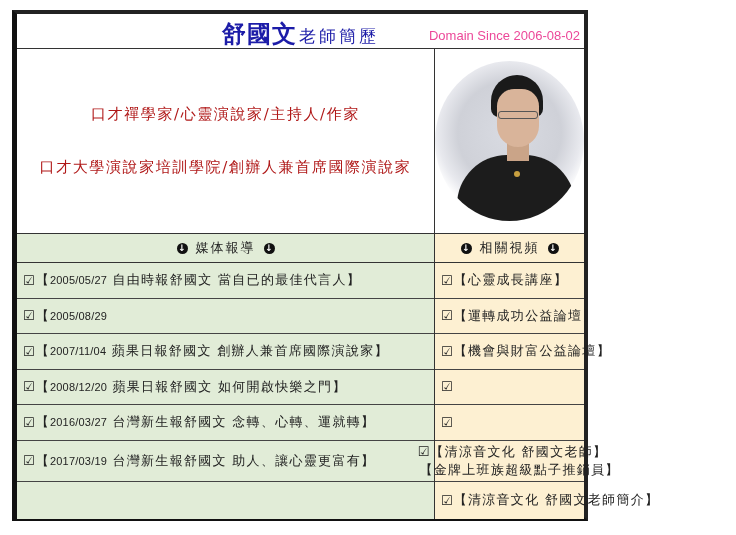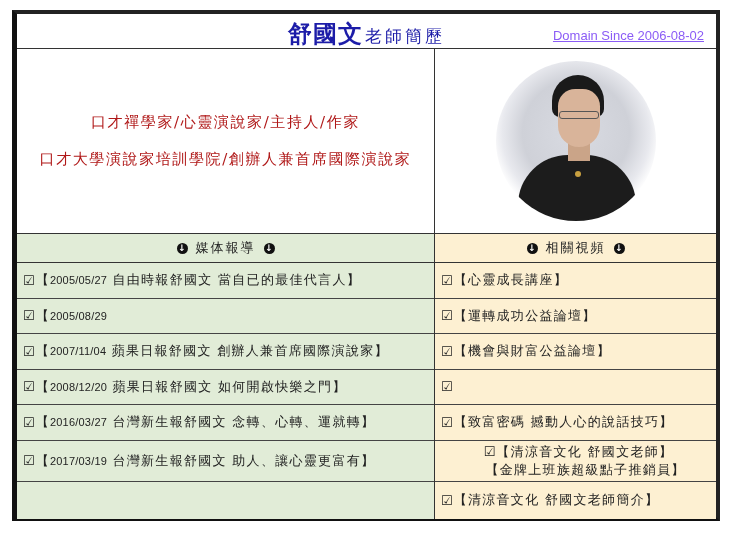--- a/index.html
+++ b/index.html
@@ -1,45 +1,45 @@
 <!DOCTYPE html>
 <html><head>
   <meta charset="utf-8">
   <style>
     html, body { margin: 0; padding: 0; background: #ffffff; }
     body { width: 736px; height: 535px; position: relative; overflow: hidden;
            font-family: "DejaVu Serif", serif; }
     .frame {
-      position: absolute; left: 12px; top: 10px; width: 708px; height: 511px;
+      position: absolute; left: 12px; top: 10px; width: 576px; height: 511px;
       box-sizing: border-box;
       border-left: 5px solid #111; border-top: 4px solid #222;
       border-right: 4px solid #222; border-bottom: 4px solid #111;
       background: #fff;
     }
     .header {
       position: absolute; left: 0; top: 0; right: 0; height: 35px;
       border-bottom: 1.5px solid #333; box-sizing: border-box;
     }
     .title {
       position: absolute; left: 0; right: 0; top: 4px; text-align: center;
       color: #1c1ca8; white-space: nowrap;
     }
     .title .big { font-size: 24px; font-weight: bold; letter-spacing: 1px; }
     .title .small { font-size: 17px; letter-spacing: 3px; margin-left: 2px; }
     .domain-since {
-      position: absolute; right: 12px; top: 14px;
-      font-family: "Liberation Sans", sans-serif; font-size: 13px; color: #8b5cf6; text-decoration: underline;
+      position: absolute; right: 4px; top: 14px;
+      font-family: "Liberation Sans", sans-serif; font-size: 13px; color: #ec4899;
     }
     .intro {
       position: absolute; left: 0; top: 35px; width: 418px; height: 185px;
       border-right: 1.5px solid #333; border-bottom: 1.5px solid #333; box-sizing: border-box;
       display: flex; flex-direction: column; justify-content: center; align-items: center;
       color: #b01818; font-size: 15px; letter-spacing: 1.6px;
     }
-    .intro .line { margin: 9px 0; white-space: nowrap; }
+    .intro .line { margin: 17px 0; white-space: nowrap; }
     .photo-cell {
       position: absolute; left: 418px; top: 35px; right: 0; height: 185px;
       border-bottom: 1.5px solid #333; box-sizing: border-box;
       display: flex; align-items: center; justify-content: center;
     }
     .photo {
       width: 160px; height: 160px; border-radius: 50%;
       background: radial-gradient(circle at 50% 45%, #d9dbe2 0%, #cfd1d8 45%, #e8e9ee 62%, #ffffff 72%);
       position: relative; overflow: hidden;
     }
@@ -154,21 +154,20 @@
     </div>
     <div class="row h35">
       <span class="check-icon">☑</span>
         <span>【機會與財富公益論壇】</span>
     </div>
     <div class="row h35">
       <span class="check-icon">☑</span>
     </div>
     <div class="row h35">
       <span class="check-icon">☑</span>
-        <span>【致富密碼 撼動人心的說話技巧】</span>
     </div>
     <div class="row h41 two-line">
       <div><span class="check-icon">☑</span><span>【清涼音文化 舒國文老師】</span></div>
       <div class="line2"><span>【金牌上班族超級點子推銷員】</span></div>
     </div>
     <div class="row hlast">
       <span class="check-icon">☑</span>
         <span>【清涼音文化 舒國文老師簡介】</span>
     </div>
   </div>

